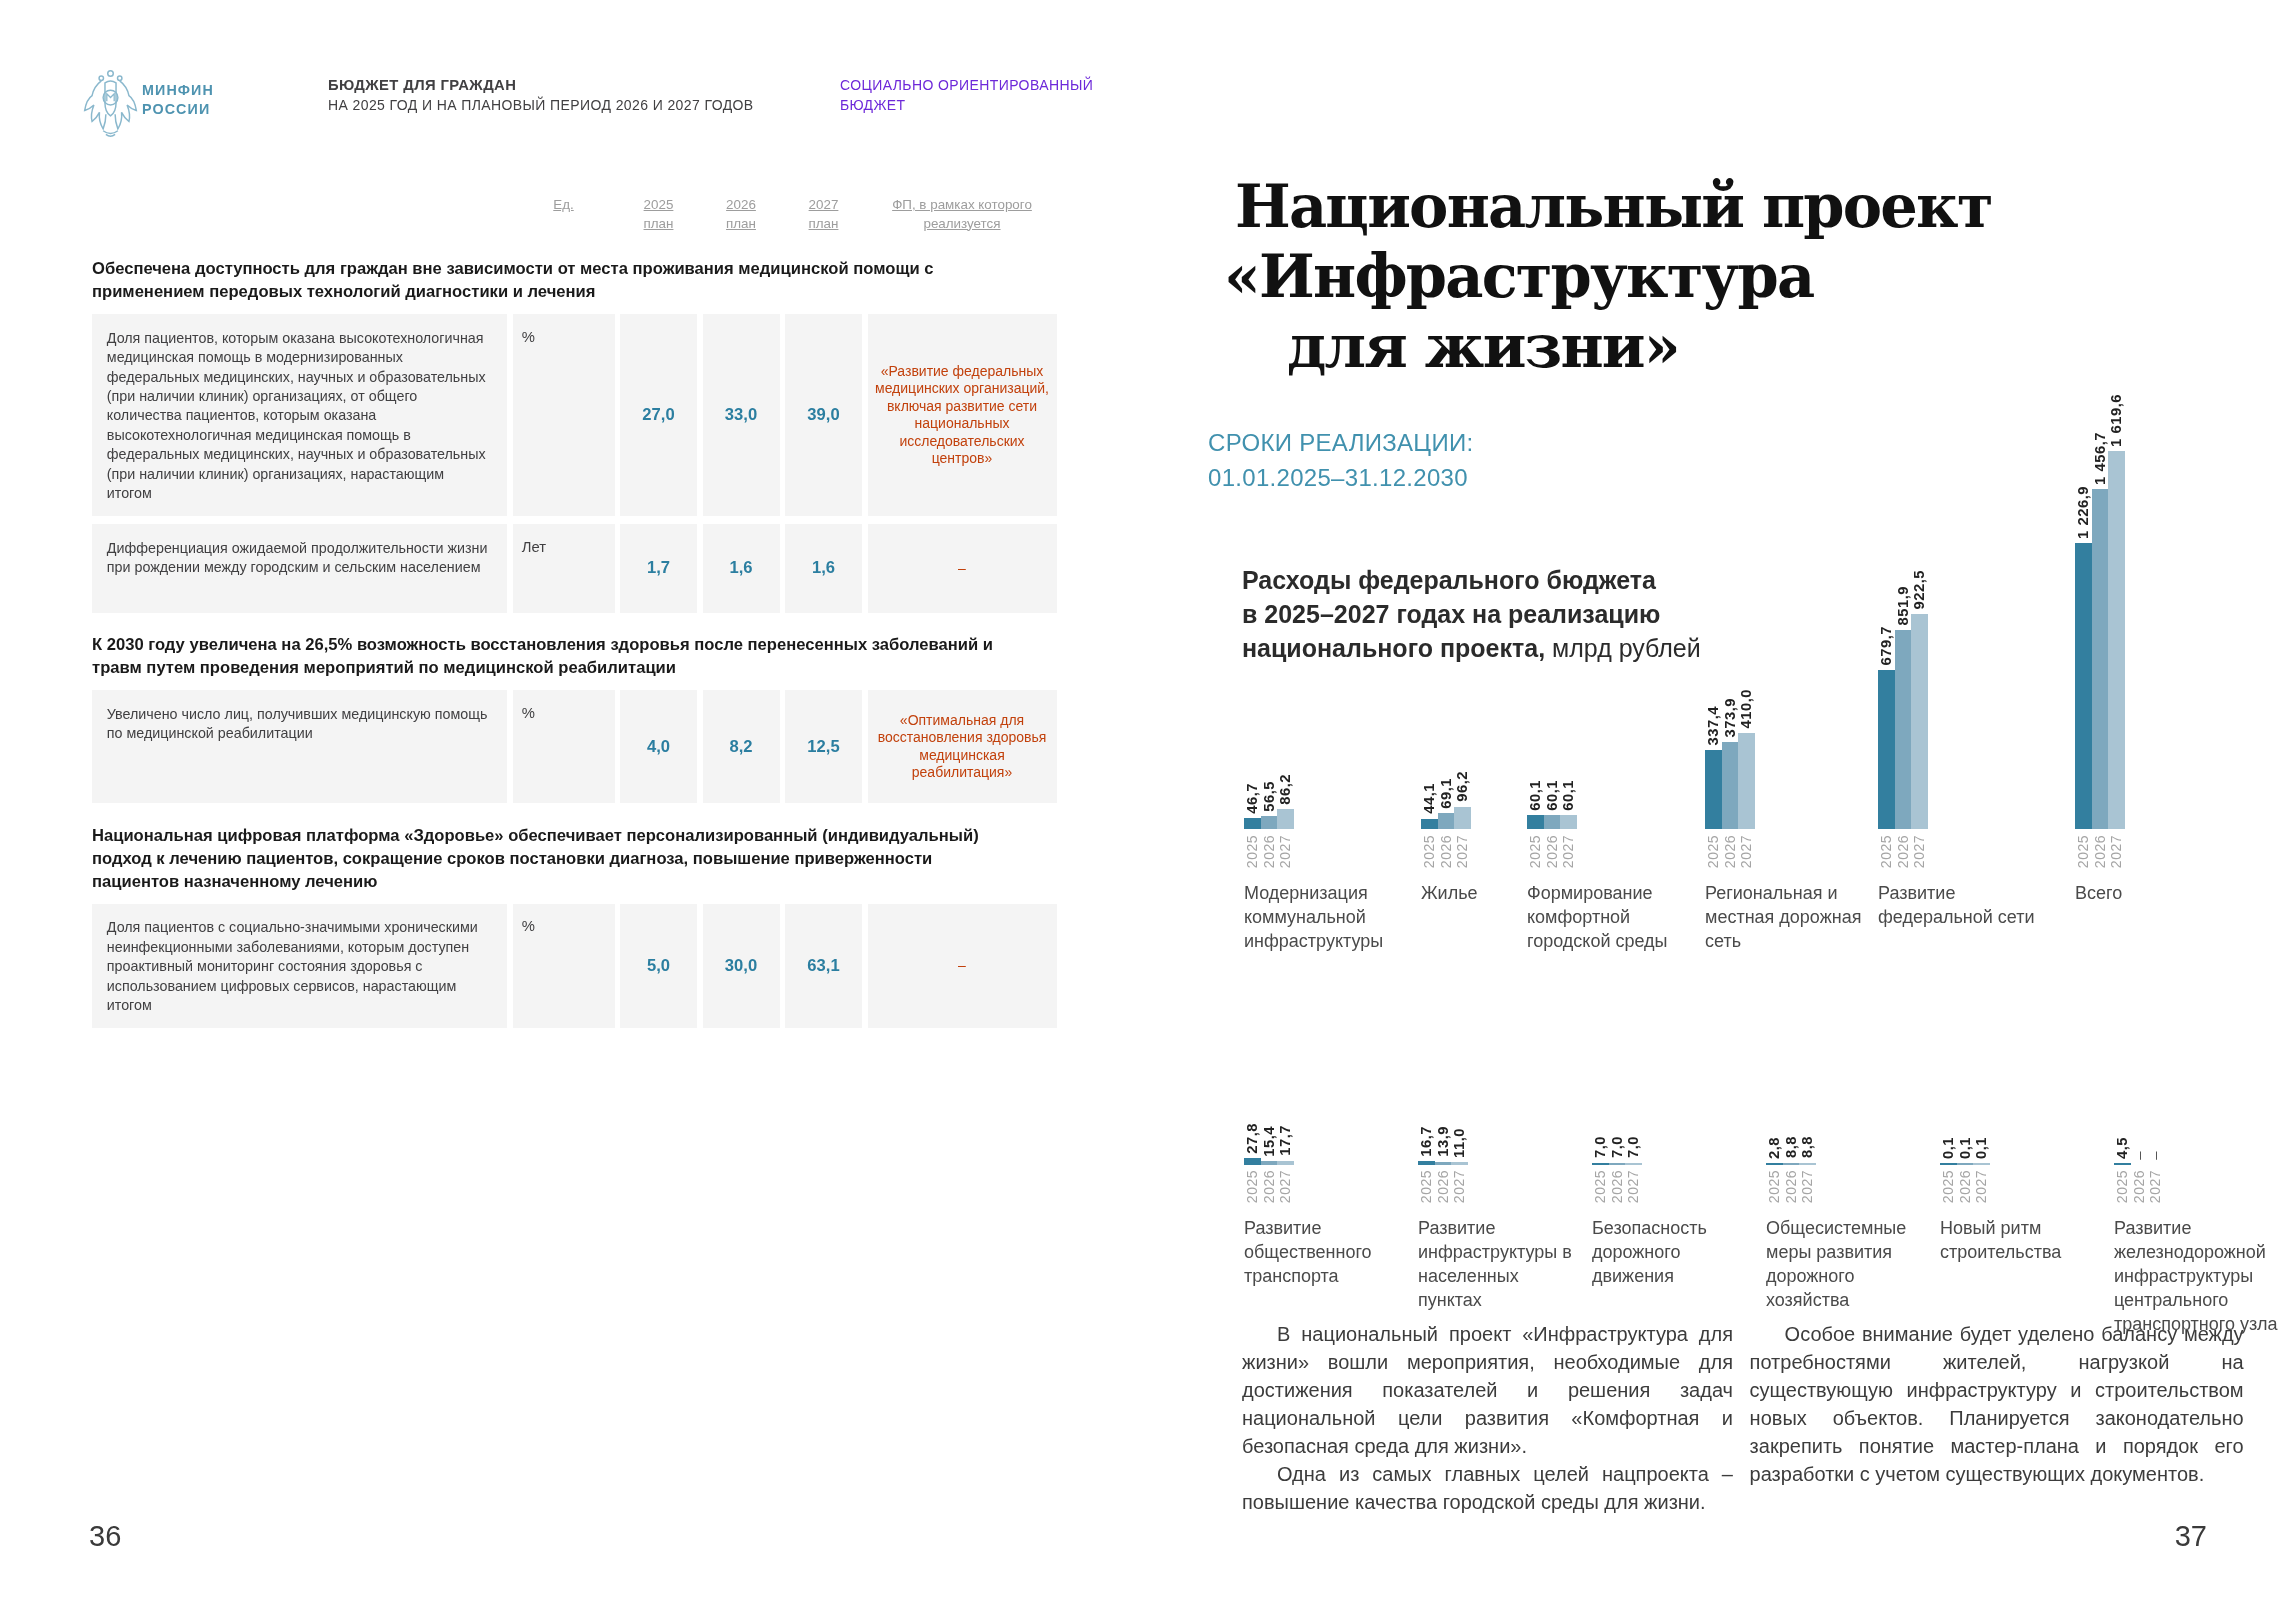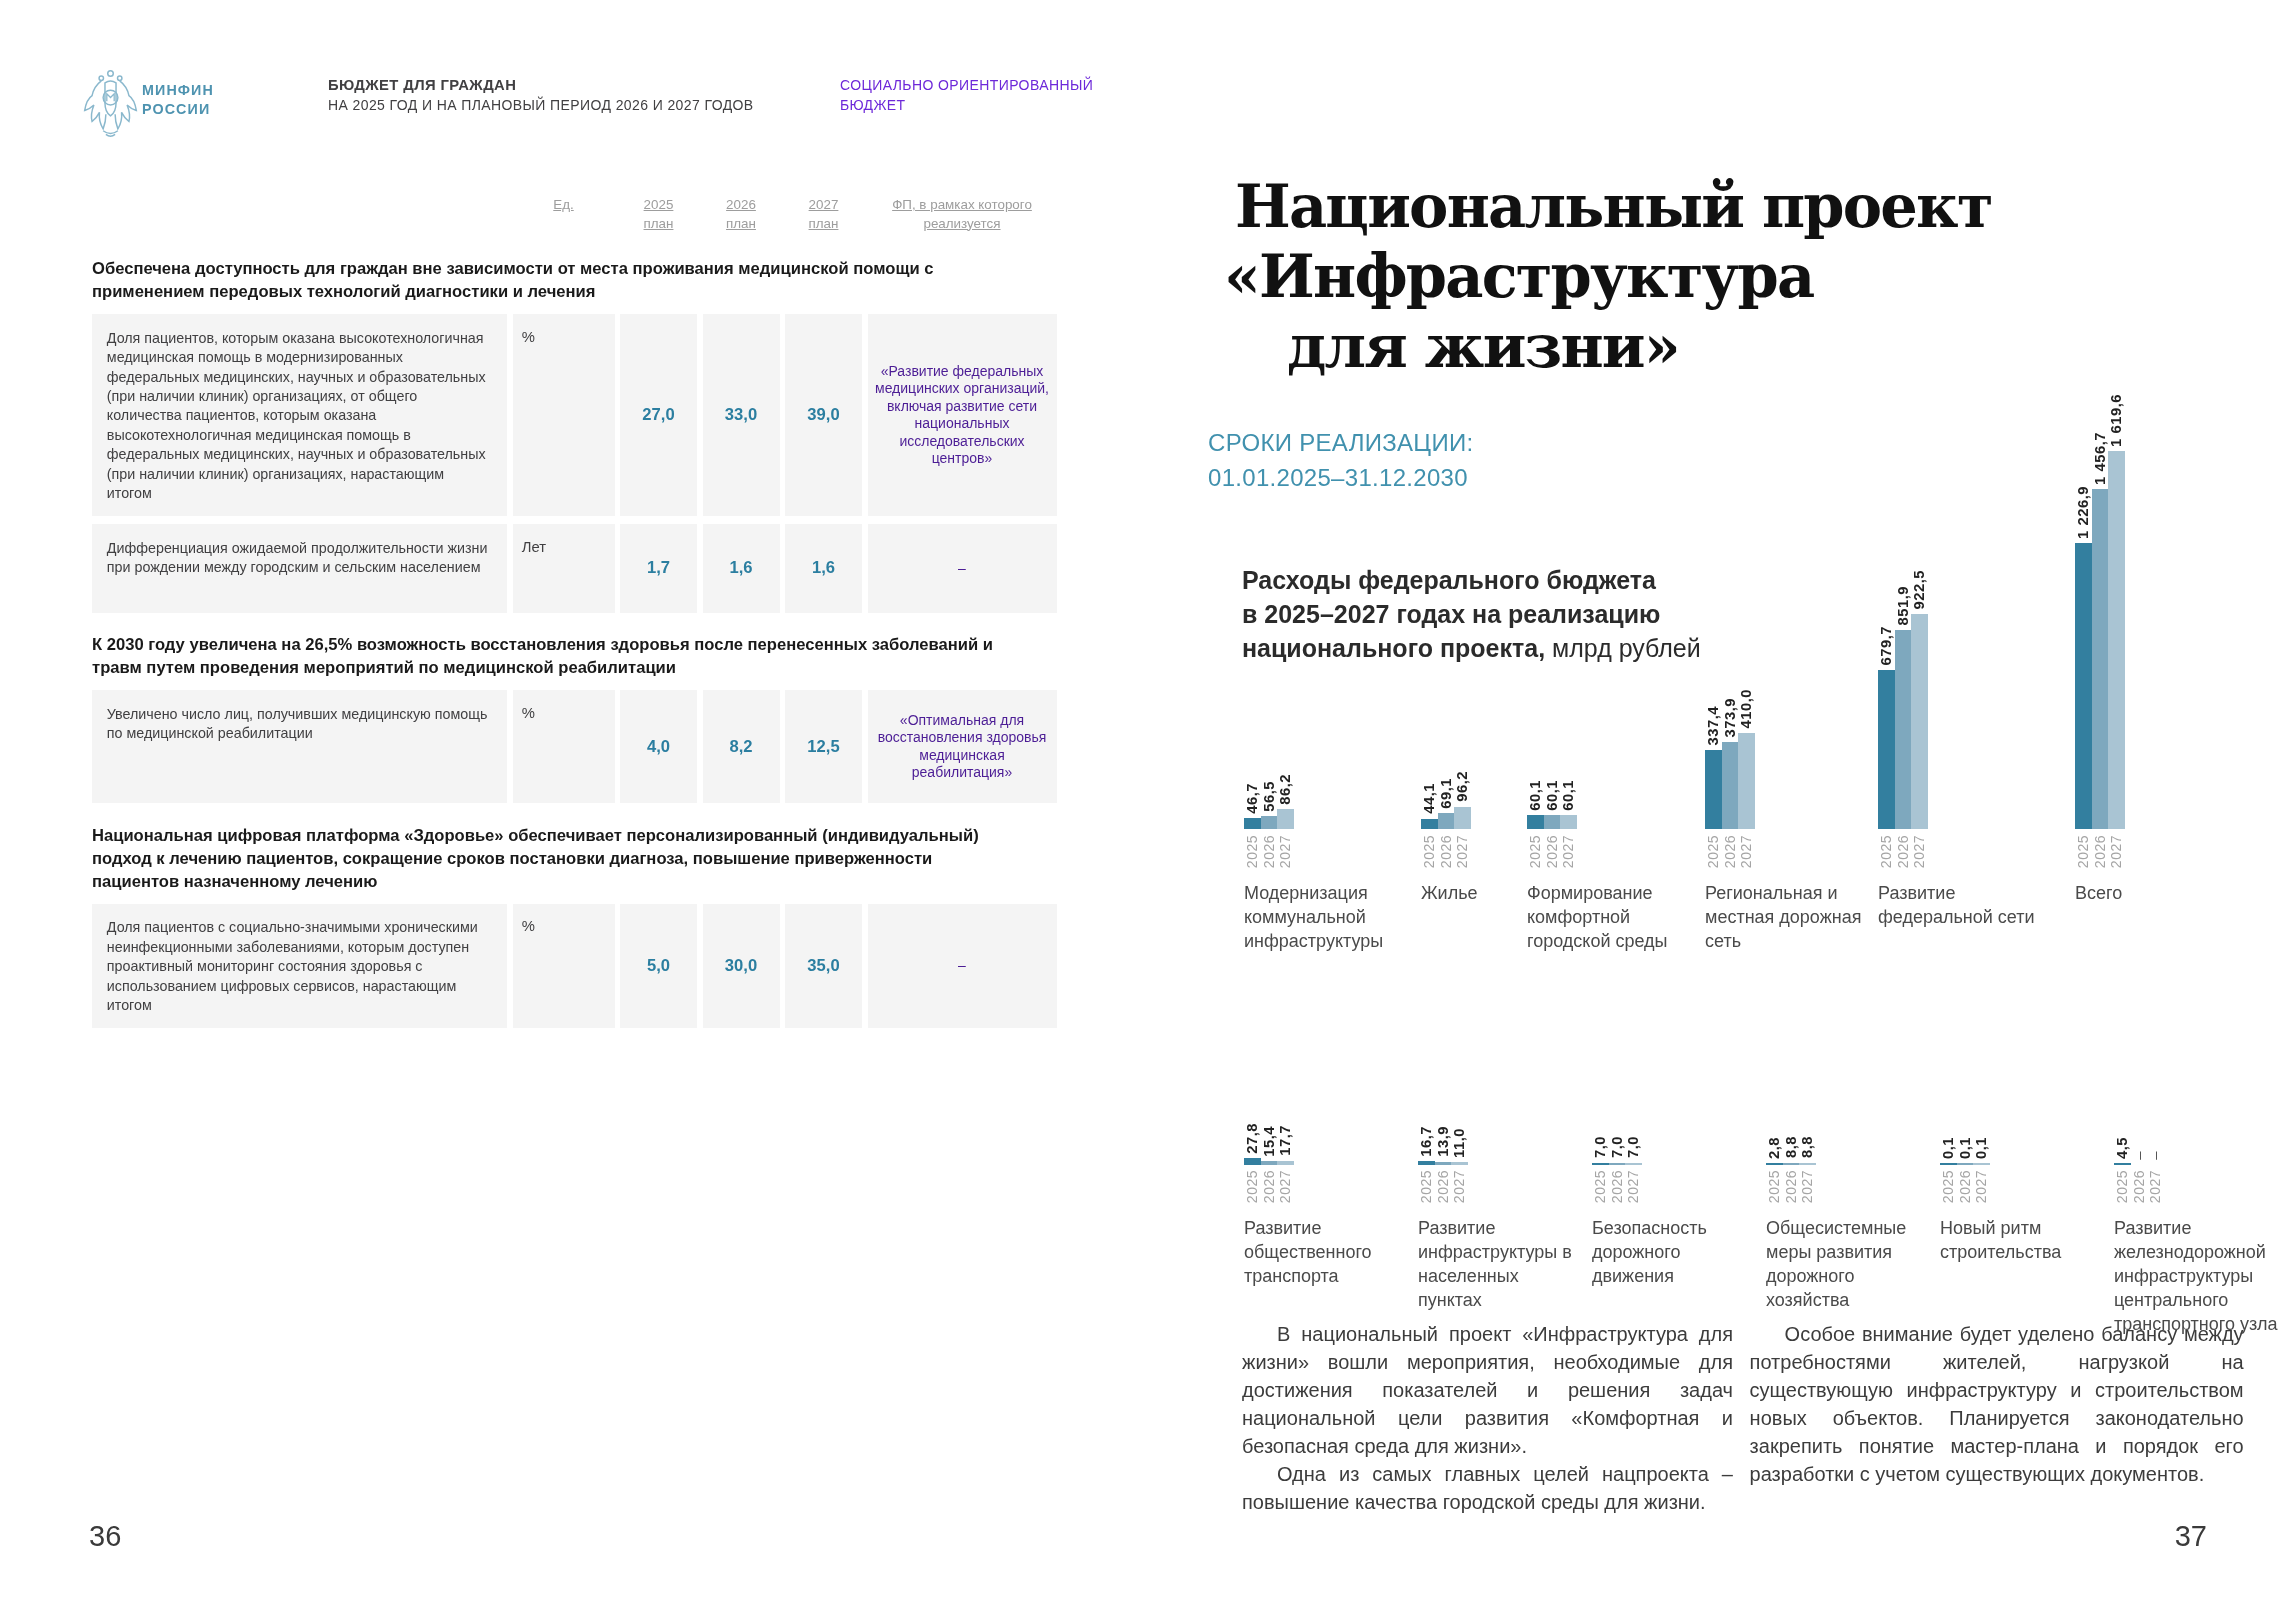--- a/index.html
+++ b/index.html
@@ -24,21 +24,21 @@
   .t-colhead .c{text-align:center;}
   .sec-heading{font-weight:bold;font-size:16.6px;line-height:23px;color:#1a1a1a;
     margin:0 0 11px 0;max-width:923px;}
   .t-row{margin-bottom:7.4px;}
   .t-row .cell{background:#f4f4f4;}
   .cell.desc{padding:14.8px 16.6px 13px 14.8px;font-size:14.3px;line-height:19.4px;color:#414042;}
   .cell.unit{padding:14.8px 0 0 9.2px;font-size:14.8px;color:#414042;}
   .cell.val{display:flex;align-items:center;justify-content:center;
     font-weight:bold;font-size:16.6px;color:#2b7ea0;}
   .cell.fp{display:flex;align-items:center;justify-content:center;text-align:center;
-    font-size:14px;line-height:17.5px;color:#4c1d95;padding:9.2px 7.4px;}
+    font-size:14px;line-height:17.5px;color:#c2410c;padding:9.2px 7.4px;}
   .gap-lg{height:13px;}
   
   .rp-title{position:absolute;left:1235px;top:172px;font-family:"DejaVu Serif",serif;
     font-weight:bold;color:#111111;font-size:59px;line-height:70px;letter-spacing:-1.8px;}
   .rp-title .l2{margin-left:-11px;}
   .rp-title .l3{margin-left:52px;}
   .rp-dates{position:absolute;left:1208px;top:425px;color:#4191ae;font-size:24px;line-height:35px;letter-spacing:0.3px;}
   .chart-title{position:absolute;left:1242px;top:563px;font-size:25px;line-height:34px;color:#2b2b2b;}
   .chart-title .b{font-weight:bold;}
   
@@ -160,21 +160,21 @@
   </div>
 
   <div class="gap-lg"></div>
   <div class="sec-heading">Национальная цифровая платформа «Здоровье» обеспечивает персонализированный (индивидуальный) подход к лечению пациентов, сокращение сроков постановки диагноза, повышение приверженности пациентов назначенному лечению</div>
 
   <div class="t-grid t-row" style="min-height:111px;">
     <div class="cell desc">Доля пациентов с социально-значимыми хроническими неинфекционными заболеваниями, которым доступен проактивный мониторинг состояния здоровья с использованием цифровых сервисов, нарастающим итогом</div>
     <div class="cell unit">%</div>
     <div class="cell val">5,0</div>
     <div class="cell val">30,0</div>
-    <div class="cell val">35,0</div>
+    <div class="cell val">63,1</div>
     <div class="cell fp">–</div>
   </div>
 </div>
 
 <div class="rp-title">
   <div class="l1">Национальный проект</div>
   <div class="l2">«Инфраструктура</div>
   <div class="l3">для жизни»</div>
 </div>
 

